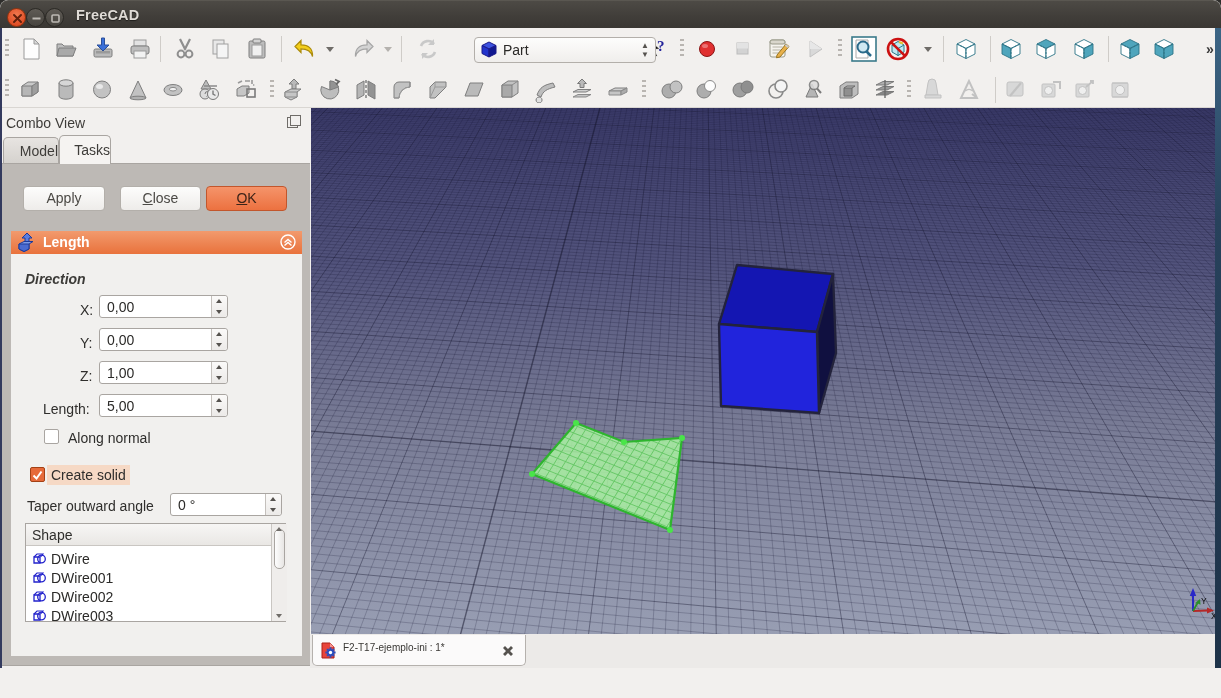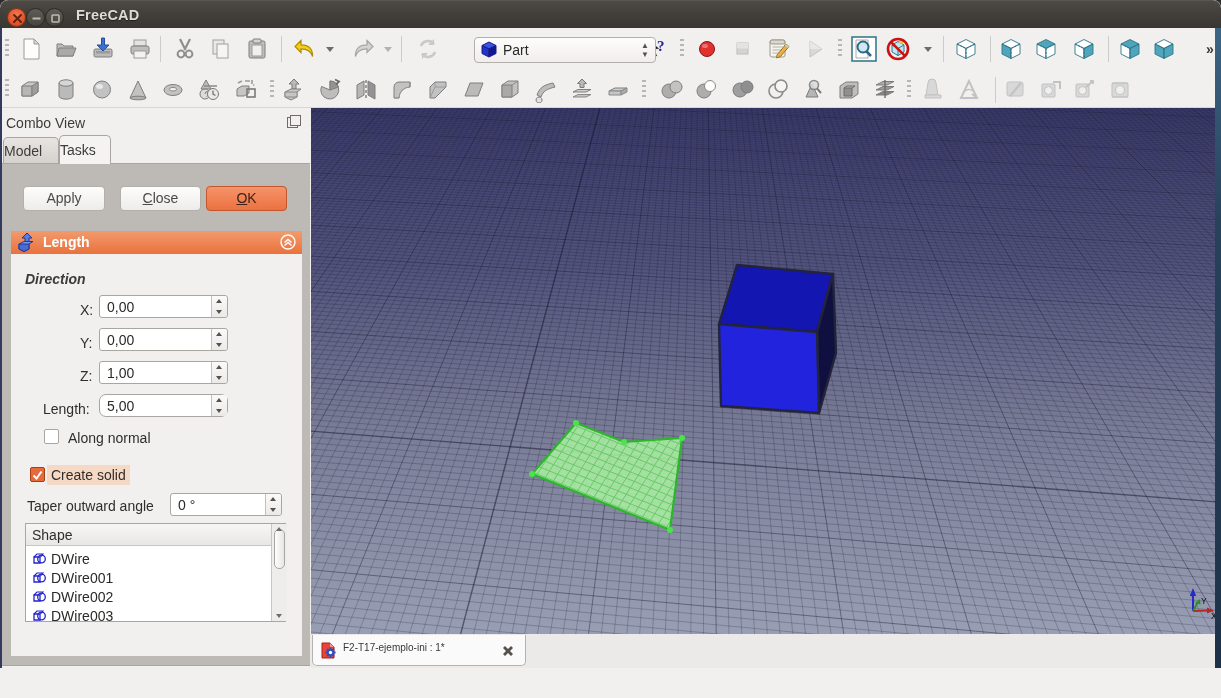--- a/index.html
+++ b/index.html
@@ -27,21 +27,21 @@
   .sep { position:absolute; width:1px; height:26px; background:#cfccc8; }
   .ticon { position:absolute; width:26px; height:26px; }
   
   #dock { position:absolute; left:0; top:108px; width:310px; height:558px; background:#f2f0ee;padding-left:28px; }
   #dock-title { position:absolute; left:6px; top:7px; font-size:14px; color:#3e3c39; }
   #float-ico { position:absolute; right:12px; top:9px; width:11px; height:11px;
     border:1px solid #6f6c68; background:#f2f0ee; }
   #float-ico:before { content:""; position:absolute; left:2px; top:-3px; width:9px; height:9px;
     border:1px solid #6f6c68; background:#f2f0ee; }
   .tab { position:absolute; top:27px; height:29px; font-size:14px; color:#3e3c39;
-    border:1px solid #a9a5a1; border-radius:5px 5px 0 0; text-align:left; }
+    border:1px solid #a9a5a1; border-radius:5px 5px 0 0; text-align:right; }
   #tab-model { left:3px; width:56px; top:29px; height:26px; line-height:26px;
     background:linear-gradient(#e7e4e1,#d5d2ce); border-bottom:none; }
   #tab-tasks { left:59px; width:52px; line-height:28px; background:#f5f3f1; border-bottom:none; z-index:3;}
   #dock-body { position:absolute; left:0px; top:55px; width:310px; height:503px;
     background:#bdb9b5; border:1px solid #a9a5a1; border-left:none; border-right:none;}
   .pbtn { position:absolute; top:22px; height:25px; border:1px solid #b3afaa; border-radius:4px;
     background:linear-gradient(#fdfdfc,#eeecea); font-size:14px; color:#4b4945; text-align:center; line-height:23px; }
   #btn-apply { left:23px;  width:82px; }
   #btn-close2 { left:120px; width:81px; }
   #btn-ok { left:206px; width:81px; background:linear-gradient(#f5946a,#ec7140); border-color:#c2562c; color:#3c2318;}
@@ -443,21 +443,21 @@
           </div>
         <div class="lbl" style="left:69px; top:137px;">Z:</div>
         <div class="spin" style="left:88px; top:130px; width:129px;">
             <span class="val">1,00</span>
             <span class="btns">
               <i class="ua"></i>
               <i class="da"></i>
             </span>
           </div>
         <div class="lbl" style="left:32px; top:170px;">Length:</div>
-        <div class="spin" style="left:88px; top:163px; width:129px;border-radius:7px;">
+        <div class="spin" style="left:88px; top:163px; width:129px;">
             <span class="val">5,00</span>
             <span class="btns">
               <i class="ua"></i>
               <i class="da"></i>
             </span>
           </div>
         <div class="chk" style="left:33px; top:198px;"></div>
         <div class="lbl" style="left:57px; top:199px;">Along normal</div>
         <div class="chk" style="left:19px; top:236px; background:#e66a3a; border-color:#a34115;"><svg width="13" height="13">
               <path d="M2.5 6.5 L5.5 9.5 L10.5 2.5" fill="none" stroke="#fff" stroke-width="2"></path>

